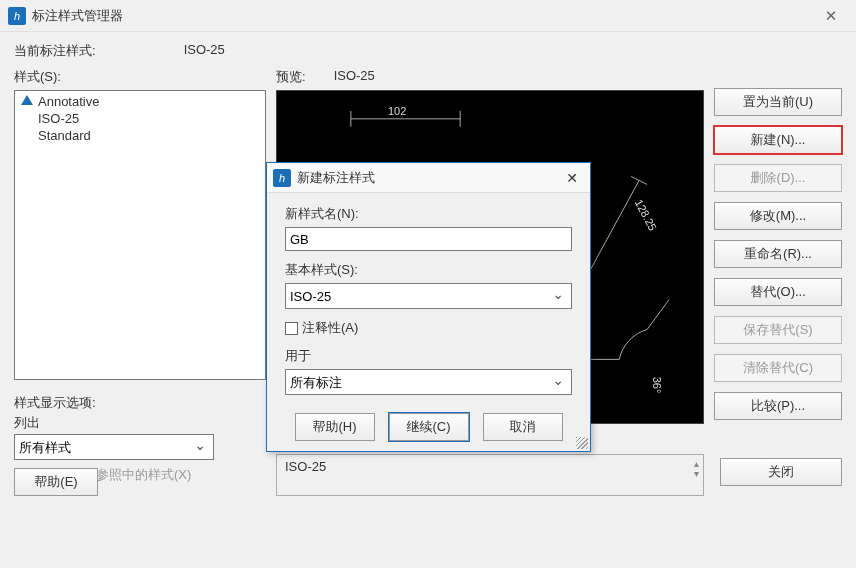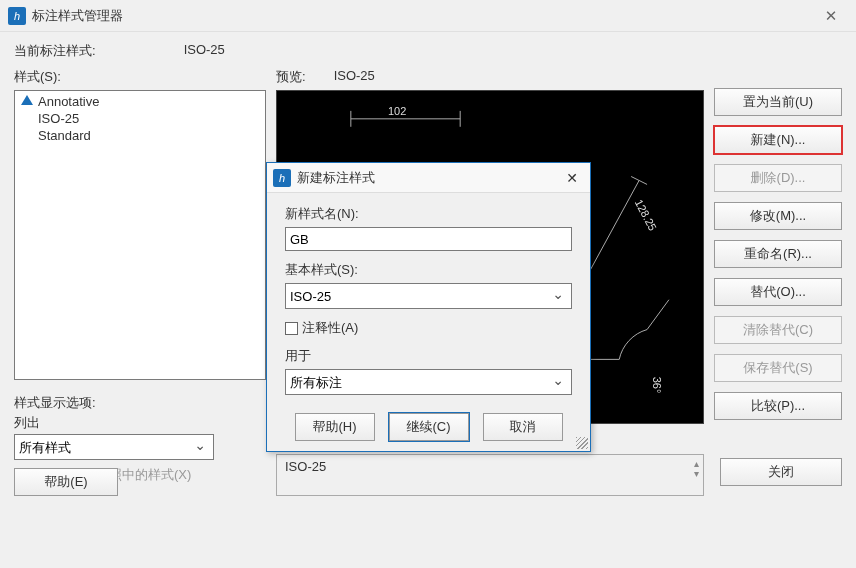--- a/index.html
+++ b/index.html
@@ -37,21 +37,21 @@
 .desc { margin-top: 10px; }
 .desc-box { border: 1px solid #aaa; background: #f0f0f0; height: 42px; margin-top: 2px; padding: 4px 8px; position: relative; }
 .desc-arrows { position: absolute; right: 4px; top: 4px; display: flex; flex-direction: column; gap: 0; }
 .desc-arrows span { color: #888; font-size: 10px; line-height: 10px; }
 
 .right { width: 128px; display: flex; flex-direction: column; gap: 10px; margin-top: 20px; }
 .btn { height: 28px; border: 1px solid #999; background: linear-gradient(#fdfdfd,#ececec); display: flex; align-items: center; justify-content: center; cursor: default; }
 .btn.disabled { color: #999; border-color: #bbb; background: #f4f4f4; }
 .btn.highlight { outline: 2px solid #d33; outline-offset: -1px; }
 
-.help-btn { width: 104px; margin-top: 10px; }
+.help-btn { width: 84px; margin-top: 10px; }
 .close-btn { width: 122px; }
 
 .bottom { position: absolute; bottom: 10px; left: 14px; right: 14px; display: flex; justify-content: space-between; }
 
 
 .dialog { position: absolute; left: 266px; top: 130px; width: 325px; background: #f0f0f0; border: 1px solid #1b6fb8; box-shadow: 2px 2px 6px rgba(0,0,0,0.25); }
 .dialog .dlg-title { height: 30px; display: flex; align-items: center; padding: 0 6px; background: #f8f8f8; border-bottom: 1px solid #ddd; }
 .dialog .dlg-title .t { flex: 1; }
 .dialog .dlg-title .x { width: 24px; text-align: center; color: #333; font-size: 14px; }
 .dialog .dlg-body { padding: 12px 18px 10px; }
@@ -149,22 +149,22 @@
       </div>
     </div>
 
     <div class="right">
       <div class="btn">置为当前(U)</div>
       <div class="btn highlight">新建(N)...</div>
       <div class="btn disabled">删除(D)...</div>
       <div class="btn">修改(M)...</div>
       <div class="btn">重命名(R)...</div>
       <div class="btn">替代(O)...</div>
+      <div class="btn disabled">保存替代(S)</div>
       <div class="btn disabled">清除替代(C)</div>
-      <div class="btn disabled">保存替代(S)</div>
       <div class="btn">比较(P)...</div>
     </div>
   </div>
 
   <div class="bottom">
     <div class="btn help-btn">帮助(E)</div>
     <div class="btn close-btn">关闭</div>
   </div>
 
   <div class="dialog">

